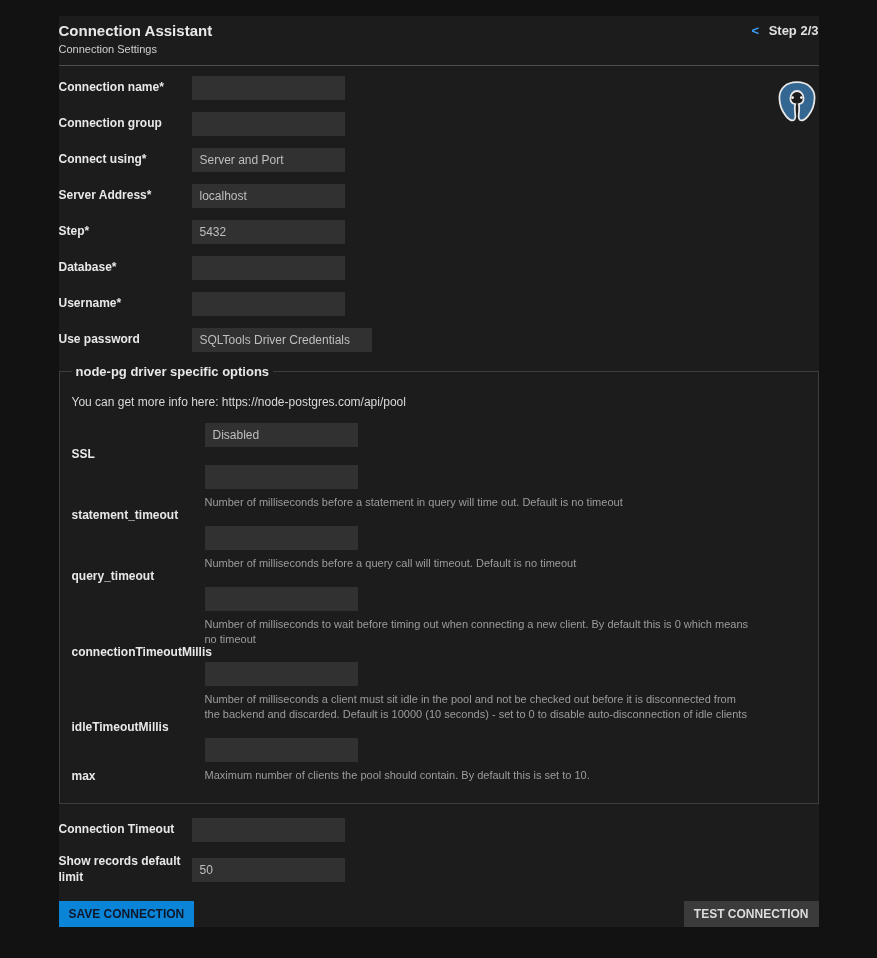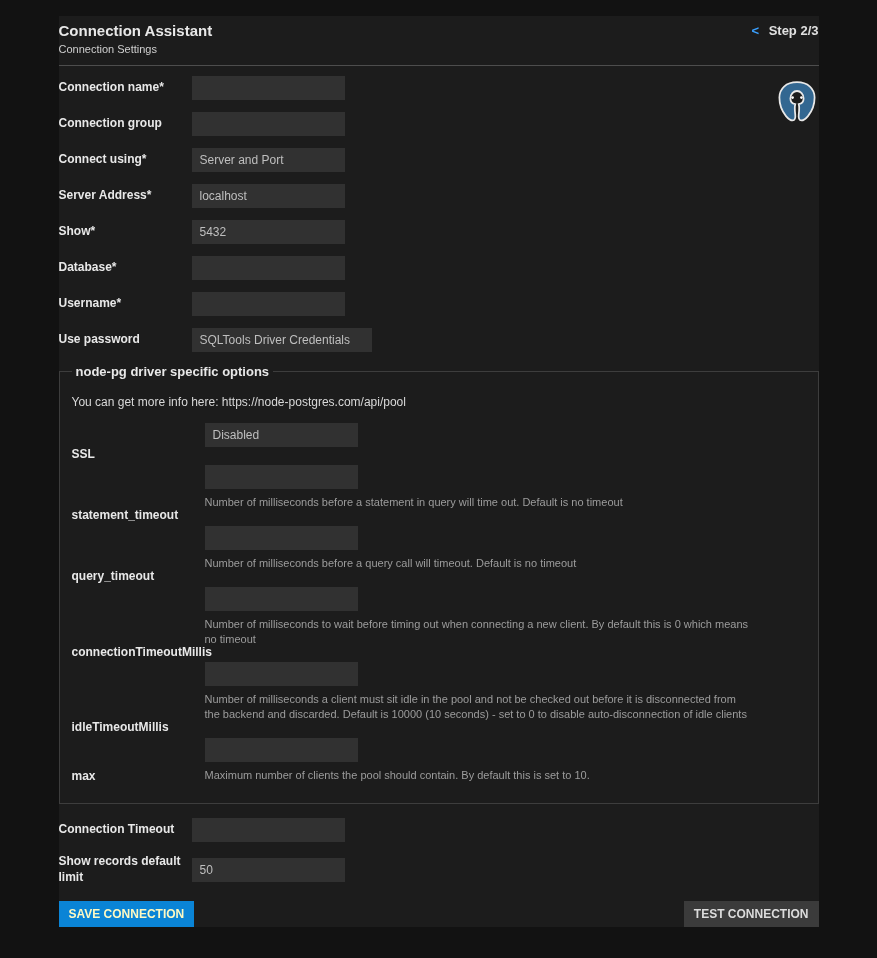--- a/index.html
+++ b/index.html
@@ -127,21 +127,21 @@
       margin-top: 16px;
     }
     .btn {
       border: none;
       font-size: 12px;
       font-weight: bold;
       padding: 6px 10px;
       cursor: pointer;
       font-family: inherit;
     }
-    .btn-primary { background: #0a84d6; color: #fef9c3; }
+    .btn-primary { background: #0a84d6; color: #0f172a; }
     .btn-secondary { background: #3b3b3b; color: #dcdcdc; }
   </style>
 </head>
 <body>
 
 <div class="panel">
   <div class="header">
     <div class="title">Connection Assistant</div>
     <div class="step">
       <span class="arrow">&lt;</span>
@@ -167,21 +167,21 @@
     </div>
     <div class="row">
       <div class="label">Connect using*</div>
       <input class="select" value="Server and Port" style="">
     </div>
     <div class="row">
       <div class="label">Server Address*</div>
       <input class="input" value="localhost" style="">
     </div>
     <div class="row">
-      <div class="label">Show*</div>
+      <div class="label">Step*</div>
       <input class="input" value="5432" style="">
     </div>
     <div class="row">
       <div class="label">Database*</div>
       <input class="input" value="" style="">
     </div>
     <div class="row">
       <div class="label">Username*</div>
       <input class="input" value="" style="">
     </div>

